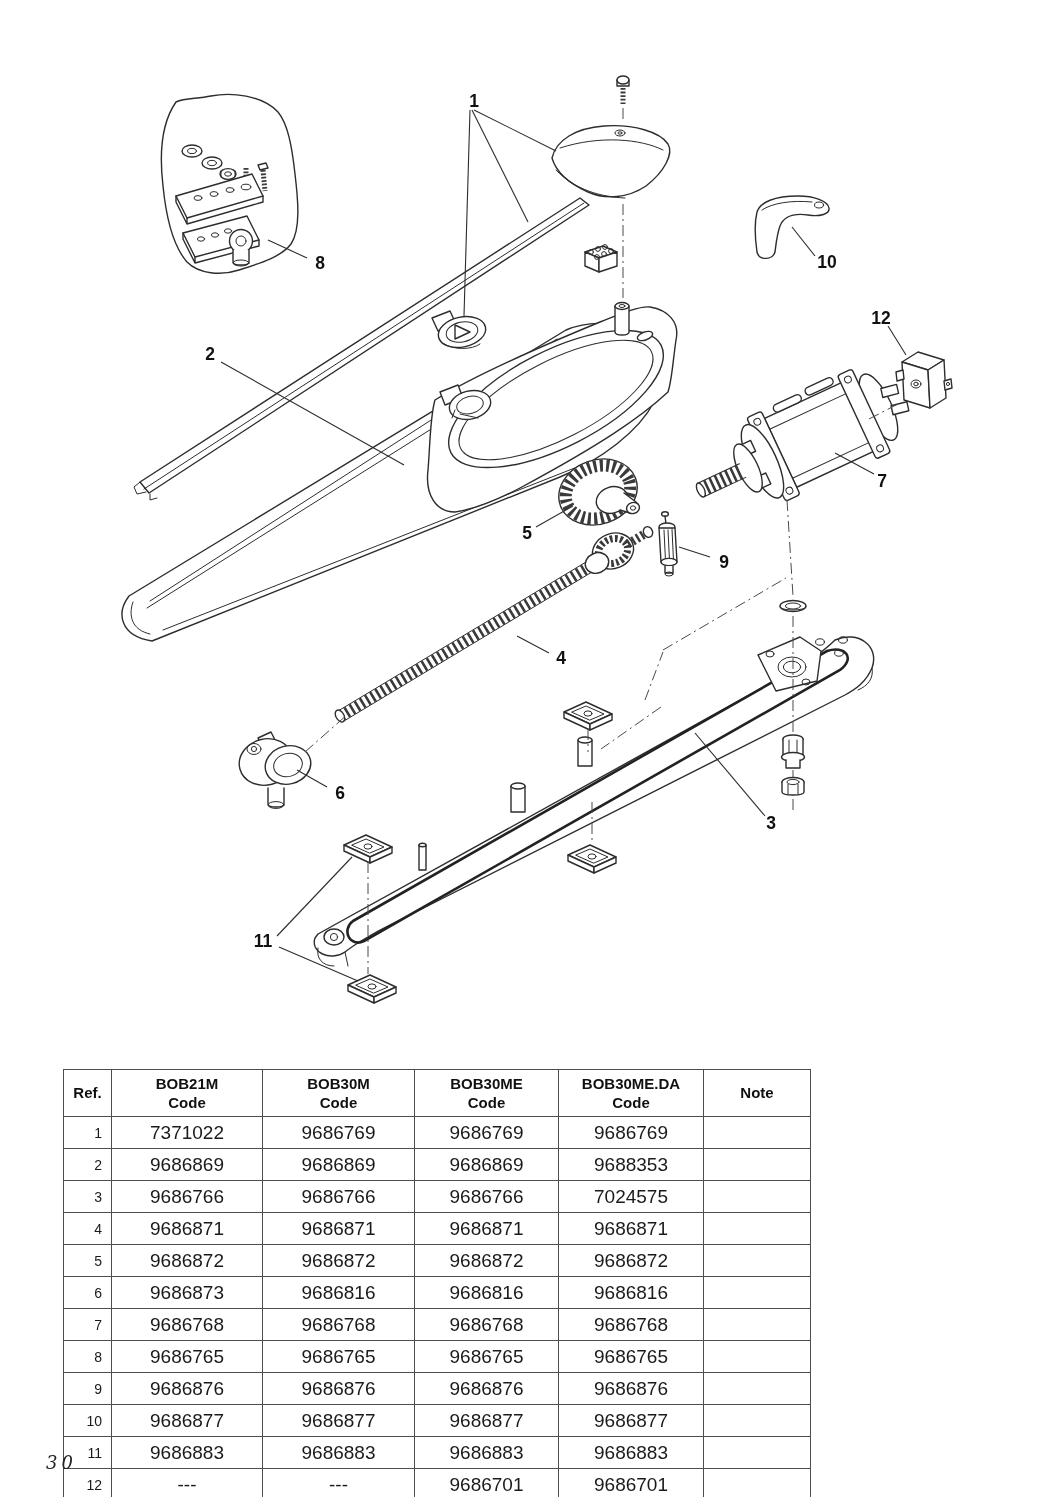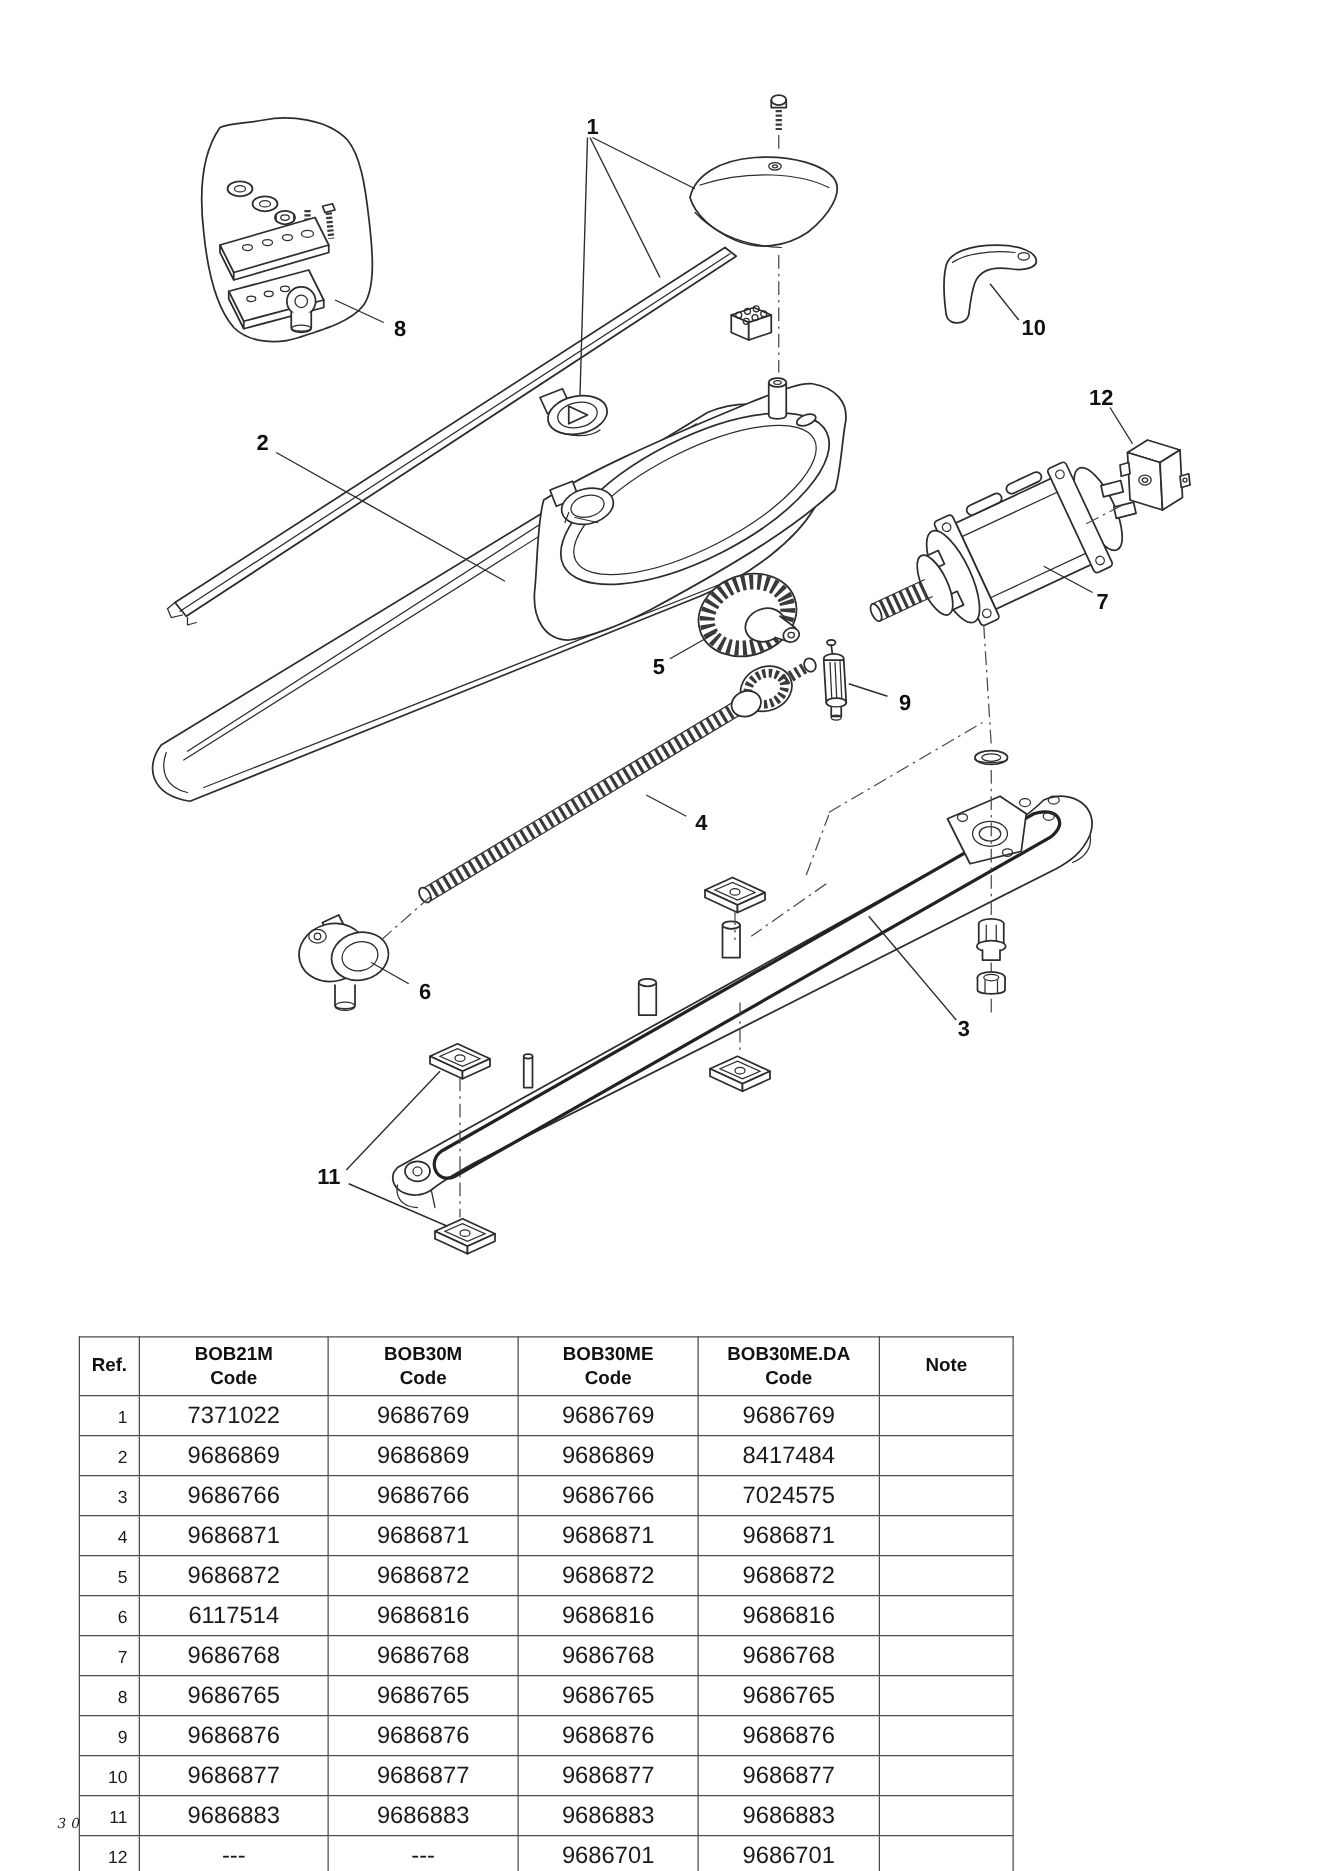--- a/index.html
+++ b/index.html
@@ -14,21 +14,21 @@
   svg .leader{stroke:#2d2d2d;stroke-width:1.1;fill:none;}
   svg .thread{stroke:#3a3a3a;fill:none;}
   svg text.callout{font:bold 17.5px "Liberation Sans",sans-serif;fill:#111;text-anchor:middle;}
   .tablewrap{position:absolute;left:63px;top:1033px;}
   table.parts{border-collapse:collapse;table-layout:fixed;width:747px;background:#fff;margin-top:36px;}
   table.parts th,table.parts td{border:1.5px solid #4d4d4d;overflow:hidden;white-space:nowrap;}
   table.parts th{font-weight:bold;font-size:15px;color:#111;height:44px;text-align:center;vertical-align:middle;}
   table.parts th span{display:block;line-height:1.3;}
   table.parts td{font-size:19px;color:#1a1a1a;height:29px;text-align:center;vertical-align:middle;font-weight:400;}
   table.parts td:first-child{font-size:14px;text-align:right;padding-right:9px;}
-  .pagenum{position:absolute;left:46px;top:1452px;font-family:"DejaVu Serif",serif;font-style:italic;font-size:11px;letter-spacing:4px;color:#222;}
+  .pagenum{position:absolute;left:46px;top:1452px;font-family:"DejaVu Serif",serif;font-style:italic;font-size:18px;letter-spacing:4px;color:#222;}
 </style>
 </head>
 <body>
 
 <div class="page">
 
   <svg class="diagram" width="1058" height="1030" viewBox="0 0 1058 1030">
     <defs>
       <g id="pad11">
         <path d="M -24,-3 L -2,-13 L 24,-1 L 2,9 Z" class="lnw"></path>
@@ -381,21 +381,21 @@
             <td>9686769</td>
             <td>9686769</td>
             <td>9686769</td>
             <td></td>
           </tr>
           <tr>
             <td>2</td>
             <td>9686869</td>
             <td>9686869</td>
             <td>9686869</td>
-            <td>8417484</td>
+            <td>9688353</td>
             <td></td>
           </tr>
           <tr>
             <td>3</td>
             <td>9686766</td>
             <td>9686766</td>
             <td>9686766</td>
             <td>7024575</td>
             <td></td>
           </tr>
@@ -410,21 +410,21 @@
           <tr>
             <td>5</td>
             <td>9686872</td>
             <td>9686872</td>
             <td>9686872</td>
             <td>9686872</td>
             <td></td>
           </tr>
           <tr>
             <td>6</td>
-            <td>6117514</td>
+            <td>9686873</td>
             <td>9686816</td>
             <td>9686816</td>
             <td>9686816</td>
             <td></td>
           </tr>
           <tr>
             <td>7</td>
             <td>9686768</td>
             <td>9686768</td>
             <td>9686768</td>

